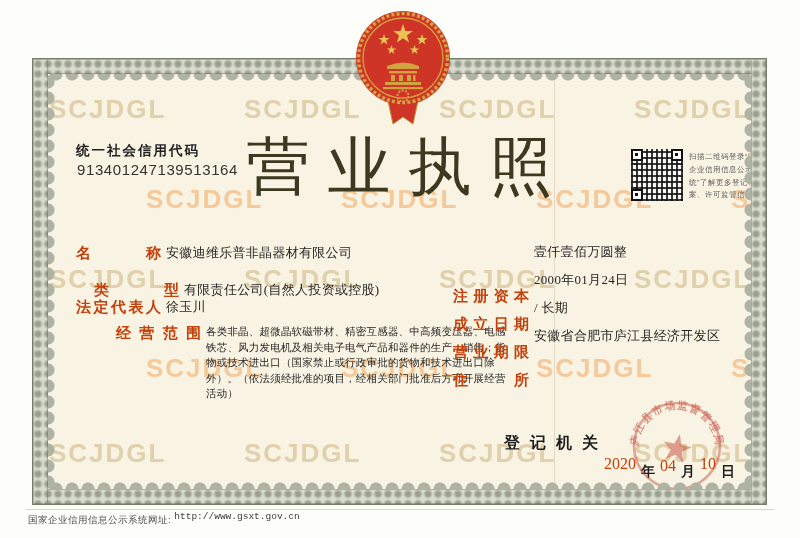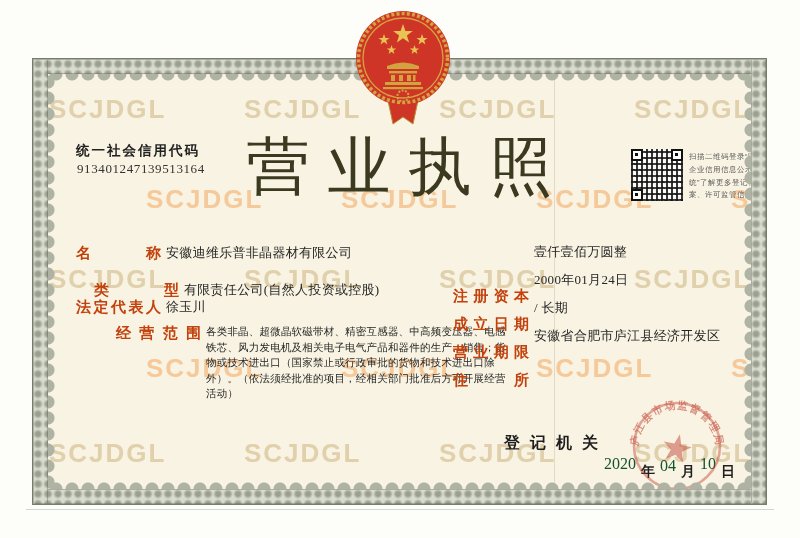--- a/index.html
+++ b/index.html
@@ -35,22 +35,22 @@
   .wm { position:absolute; font-weight:bold; font-size:26px; letter-spacing:2px; z-index:1; white-space:nowrap; }
   .wm-a { color:rgba(222,206,168,.95); }
   .wm-b { color:rgba(244,190,136,.8); }
   .wm-center { position:absolute; left:228px; top:172px; z-index:1; font-size:44px; font-weight:bold;
                letter-spacing:13px; color:rgba(238,198,122,.5); white-space:nowrap; }
   .fold { position:absolute; left:506px; top:0; bottom:0; width:1px; background:rgba(175,162,130,.3); z-index:1; }
 
   
   .credit-label { position:absolute; left:28px; top:68px; z-index:2; font-size:13.5px; font-weight:bold;
                   letter-spacing:2px; color:#222; }
-  .credit-code  { position:absolute; left:29px; top:87px; z-index:2; font-family:Liberation Serif, serif;
-                  font-size:13px; letter-spacing:.6px; color:#333; }
+  .credit-code  { position:absolute; left:29px; top:87px; z-index:2; font-family:Liberation Sans, sans-serif;
+                  font-size:15px; letter-spacing:.6px; color:#333; }
   .title { position:absolute; left:0; right:0; top:50px; z-index:2; text-align:center;
            font-size:63px; font-weight:normal; letter-spacing:18px; color:#3b3a20; text-indent:18px; }
 
   .qr-box { position:absolute; left:583px; top:75px; z-index:2; width:52px; height:52px; background:#f6f3ea;
             background-image:
               repeating-linear-gradient(90deg, rgba(20,20,20,.85) 0 2px, rgba(0,0,0,0) 2px 5px),
               repeating-linear-gradient(0deg,  rgba(20,20,20,.8)  0 2px, rgba(255,255,255,.9) 2px 6px),
               repeating-linear-gradient(45deg, rgba(10,10,10,.6)  0 1px, rgba(0,0,0,0) 1px 4px); }
   .qr-box span { position:absolute; width:12px; height:12px; border:2.5px solid #111; background:#fff; }
   .qr-box span::after { content:""; position:absolute; left:2px; top:2px; width:3px; height:3px; background:#111; }
@@ -70,21 +70,21 @@
 
   .col-l { left:28px; }
   .col-r { left:405px; }
   .row-1 { top:170px; } .row-2 { top:207px;margin-left:18px; } .row-3 { top:224px; } .row-4 { top:250px;margin-left:40px; }
   .rrow-1 { top:169px; } .rrow-2 { top:197px; } .rrow-3 { top:225px; } .rrow-4 { top:253px; }
 
   
   .reg-label { position:absolute; left:456px; top:359px; z-index:2; width:94px; font-size:16px; font-weight:bold;
                color:#1e1e1e; text-align:justify; text-align-last:justify; }
   .reg-date { position:absolute; left:556px; top:381px; z-index:2; display:flex; gap:5px; align-items:flex-start; }
-  .reg-date .num { font-family:"Liberation Serif",serif; font-size:16px; color:#14532d; }
+  .reg-date .num { font-family:"Liberation Serif",serif; font-size:16px; color:#c2410c; }
   .reg-date .unit { font-size:14px; font-weight:bold; color:#1e1e1e; transform:translateY(8px); }
   .reg-date .num.mid { transform:translateY(2px); }
 
   .stamp { position:absolute; left:579px; top:322px; width:100px; height:100px; z-index:3; opacity:.85; }
 
   
   .footer-line { position:absolute; left:26px; right:26px; top:509px; height:1px; background:rgba(140,140,135,.35); }
   .footer-left { position:absolute; left:28px; top:514px; font-size:9.5px; color:#4c4c4c; letter-spacing:.5px; }
   .footer-left .url { font-family:"Liberation Mono",monospace; position:relative; top:-4px; letter-spacing:0; color:#3d3d3d; }
   .footer-right { position:absolute; left:598px; top:515px; font-size:10.5px; color:#454545; letter-spacing:1px; }
@@ -210,14 +210,18 @@
         <rect x="49" y="69" width="4" height="6"></rect>
       <rect x="57" y="69" width="4" height="6"></rect> 
         <rect x="63" y="69" width="2.5" height="6"></rect>
       <rect x="35" y="76" width="36" height="3"></rect>
       <rect x="33" y="81" width="40" height="2.2"></rect>
     </g>
     <circle cx="53" cy="90" r="5.5" fill="none" stroke="#d2a440" stroke-width="2" stroke-dasharray="2 1.4"></circle>
   </svg>
 
   <div class="footer-line"></div>
+  <div class="footer-left">
+    <span>国家企业信用信息公示系统网址:</span>
+    <span class="url">http://www.gsxt.gov.cn</span>
+  </div>
 
 </div>
 
 </body></html>

